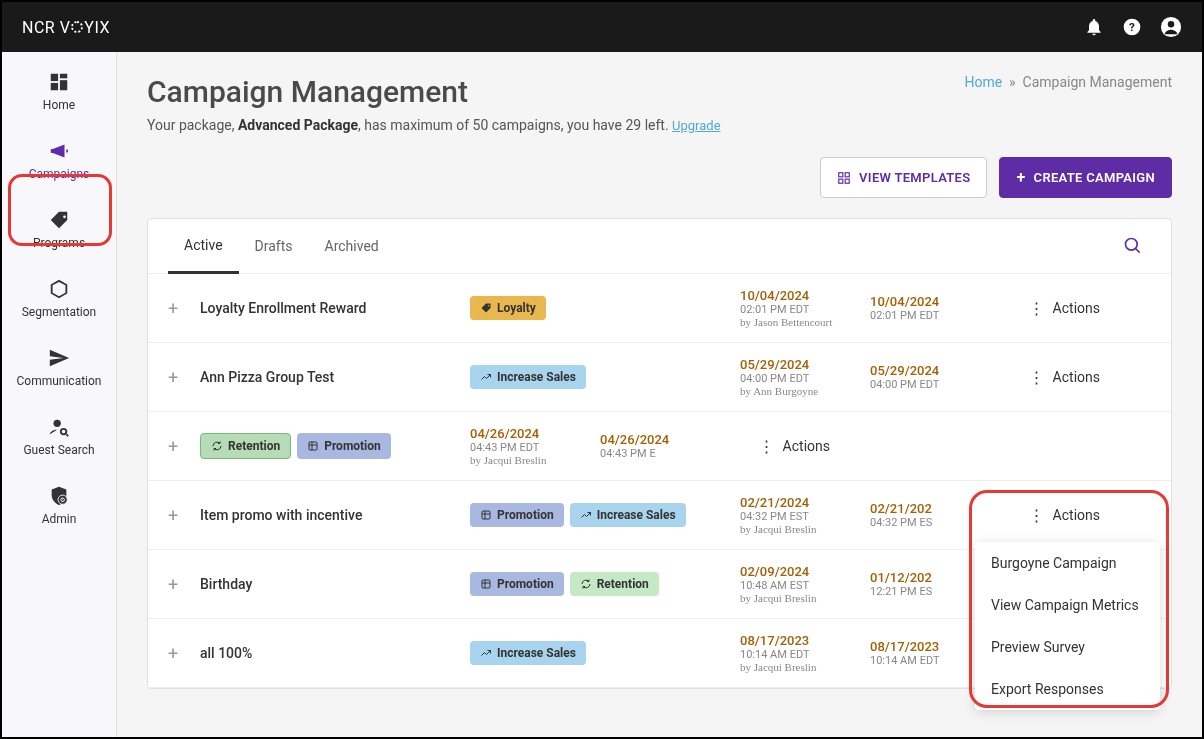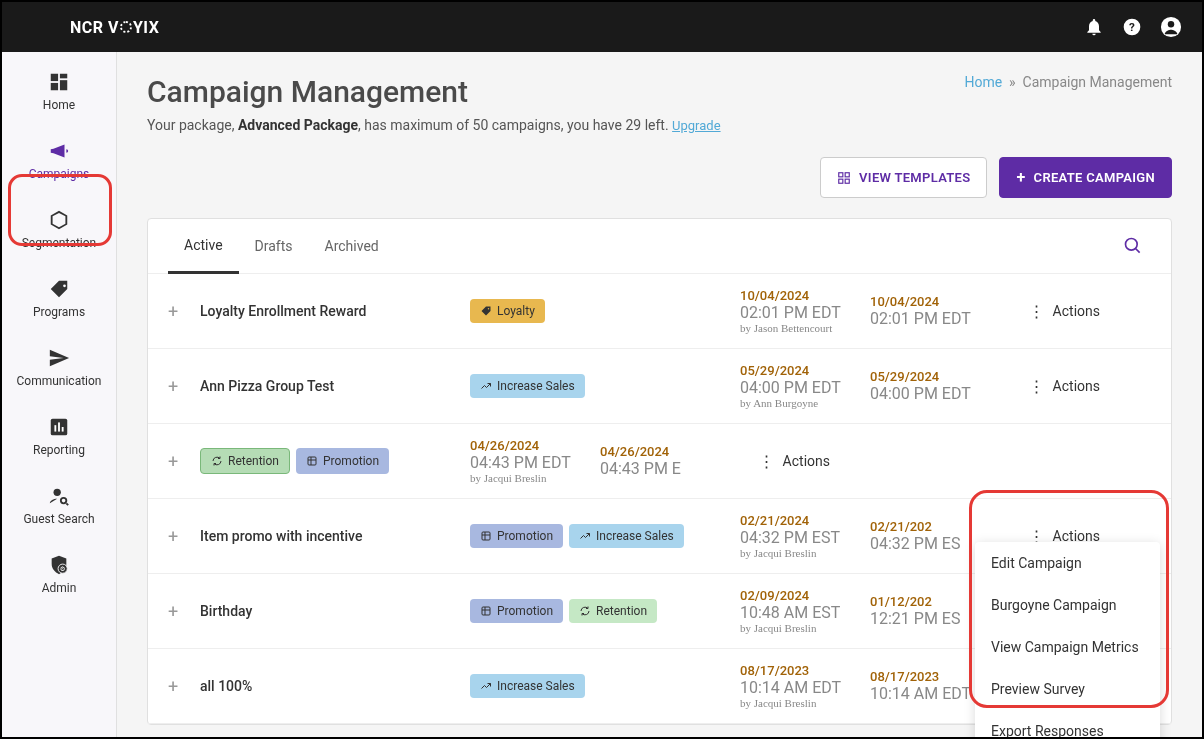--- a/index.html
+++ b/index.html
@@ -1,20 +1,20 @@
 <!DOCTYPE html>
 <html><head>
 <meta charset="utf-8">
 <style>
 * { box-sizing: border-box; margin: 0; padding: 0; }
 body { font-family: -apple-system, BlinkMacSystemFont, "Segoe UI", Roboto, Arial, sans-serif; background: #f5f5f5; width: 1204px; height: 739px; overflow: hidden; border: 2px solid #000; }
 
 
 .topbar { background: #1a1a1a; height: 50px; display: flex; align-items: center; justify-content: space-between; padding: 0 20px; }
-.logo { color: #fff; font-size: 16px; font-weight: 700; letter-spacing: 0.5px; display: flex; align-items: center; margin-left: 48px; }
+.logo { color: #fff; font-size: 16px; font-weight: 400; letter-spacing: 0.5px; display: flex; align-items: center; }
 .logo .o { display: inline-block; width: 12px; height: 12px; border: 2px dotted #fff; border-radius: 50%; margin: 0 1px; vertical-align: middle; }
 .topbar-icons { display: flex; gap: 18px; align-items: center; }
 .topbar-icons span { color: #fff; font-size: 20px; cursor: pointer; }
 
 
 .layout { display: flex; height: calc(100% - 50px); }
 .sidebar { width: 115px; background: #f8f7fa; border-right: 1px solid #e0e0e0; padding-top: 5px; }
 .side-item { display: flex; flex-direction: column; align-items: center; padding: 14px 5px; font-size: 12px; color: #333; cursor: pointer; text-align: center; }
 .side-item.active { color: #5e2ca5; }
 .side-icon { font-size: 20px; margin-bottom: 5px; }
@@ -49,29 +49,29 @@
 .col-cat { flex: 0 0 270px; }
 .col-upd { flex: 0 0 130px; }
 .col-act { flex: 0 0 130px; }
 .col-actions { flex: 0 0 100px; text-align: right; }
 .sort-arrow { font-size: 14px; margin-left: 4px; }
 
 .trow { display: flex; align-items: center; padding: 14px 20px; border-bottom: 1px solid #eee; font-size: 14px; }
 .expand { color: #999; cursor: pointer; font-size: 18px; }
 .campaign-name { color: #333; font-weight: 500; }
 .badges { display: flex; gap: 6px; flex-wrap: wrap; }
-.badge { display: inline-flex; align-items: center; gap: 5px; padding: 5px 10px; border-radius: 4px; font-size: 12px; font-weight: 400; color: #333; }
+.badge { display: inline-flex; align-items: center; gap: 5px; padding: 5px 10px; border-radius: 4px; font-size: 12px; font-weight: 700; color: #333; }
 .b-loyalty { background: #e8b84f; }
 .b-increase { background: #a8d4ed; }
 .b-retention { background: #b5dcb5; border: 1px solid #7ab87a; }
 .b-promotion { background: #a8b8e0; }
 .b-retention-blue { background: #c5e8c5; }
 .badge-icon { font-size: 12px; }
 .date-main { font-size: 13px; color: #a16207; font-weight:500; }
-.date-sub { font-size: 16px; color: #888; }
+.date-sub { font-size: 11px; color: #888; }
 .by-sub { font-size: 11px; color: #888; font-family: Liberation Serif, serif; }
 .actions-btn { color: #333; font-size: 14px; display: inline-flex; align-items: center; gap: 8px; cursor: pointer; justify-content: flex-end; }
 .dots { font-size: 16px; }
 
 
 .dropdown { position: absolute; right: 42px; top: 490px; background: #fff; box-shadow: 0 2px 12px rgba(0,0,0,0.15); border-radius: 4px; width: 185px; z-index: 10; }
 .dropdown-item { padding: 13px 16px; font-size: 14px; color: #333; cursor: pointer; }
 .dropdown-highlight { position: absolute; right: 33px; top: 438px; width: 200px; height: 218px; border: 3px solid #e53935; border-radius: 18px; pointer-events: none; z-index: 11; }
 
 svg { display: block; }
@@ -121,51 +121,40 @@
       <span class="side-icon">
           <svg width="22" height="22" viewBox="0 0 24 24" fill="#5e2ca5">
             <path d="M3 10v4l3 .5L18 19V5L6 9.5 3 10zm17 0a2 2 0 0 1 0 4v-4z"></path>
           </svg>
         </span>
       <span>Campaigns</span>
     </div>
     <div class="side-item">
       <span class="side-icon">
           <svg width="22" height="22" viewBox="0 0 24 24" fill="#333">
+            <path d="M21 12l-9 9-9-9 9-9h9v9zm-3-5a1.5 1.5 0 1 0 0 3 1.5 1.5 0 0 0 0-3z"></path>
+          </svg>
+        </span>
+      <span>Programs</span>
+    </div>
+    <div class="side-item">
+      <span class="side-icon">
+          <svg width="22" height="22" viewBox="0 0 24 24" fill="#333">
             <path d="M12 2l9 5v10l-9 5-9-5V7l9-5zm0 2.3L5 8v8l7 4 7-4V8l-7-3.7z"></path>
           </svg>
         </span>
       <span>Segmentation</span>
     </div>
     <div class="side-item">
       <span class="side-icon">
           <svg width="22" height="22" viewBox="0 0 24 24" fill="#333">
-            <path d="M21 12l-9 9-9-9 9-9h9v9zm-3-5a1.5 1.5 0 1 0 0 3 1.5 1.5 0 0 0 0-3z"></path>
-          </svg>
-        </span>
-      <span>Programs</span>
-    </div>
-    <div class="side-item">
-      <span class="side-icon">
-          <svg width="22" height="22" viewBox="0 0 24 24" fill="#333">
             <path d="M2 21l21-9L2 3v7l15 2-15 2v7z"></path>
           </svg>
         </span>
       <span>Communication</span>
-    </div>
-    <div class="side-item">
-      <span class="side-icon">
-          <svg width="22" height="22" viewBox="0 0 24 24" fill="#333">
-            <rect x="3" y="3" width="18" height="18" rx="2"></rect>
-            <rect x="7" y="10" width="2" height="7" fill="#fff"></rect>
-            <rect x="11" y="7" width="2" height="10" fill="#fff"></rect>
-            <rect x="15" y="12" width="2" height="5" fill="#fff"></rect>
-          </svg>
-        </span>
-      <span>Reporting</span>
     </div>
     <div class="side-item">
       <span class="side-icon">
           <svg width="22" height="22" viewBox="0 0 24 24" fill="#333">
             <circle cx="10" cy="8" r="4"></circle>
             <path d="M2 20c0-3 4-5 8-5"></path>
             <circle cx="17" cy="17" r="3" fill="none" stroke="#333" stroke-width="2"></circle>
             <line x1="20" y1="20" x2="22" y2="22" stroke="#333" stroke-width="2"></line>
           </svg>
         </span>
@@ -394,21 +383,20 @@
       <div class="date-sub">10:14 AM EDT</div>
     </div>
     <div class="col-actions">
       <span class="actions-btn"><span class="dots">⋮</span> Actions</span>
     </div>
           </div>
         </div>
     </div>
 
     <div class="dropdown">
-      <div class="dropdown-item">Edit Campaign</div>
       <div class="dropdown-item">Burgoyne Campaign</div>
       <div class="dropdown-item">View Campaign Metrics</div>
       <div class="dropdown-item">Preview Survey</div>
       <div class="dropdown-item">Export Responses</div>
     </div>
     <div class="dropdown-highlight"></div>
   </div>
 </div>
 
 </body></html>

